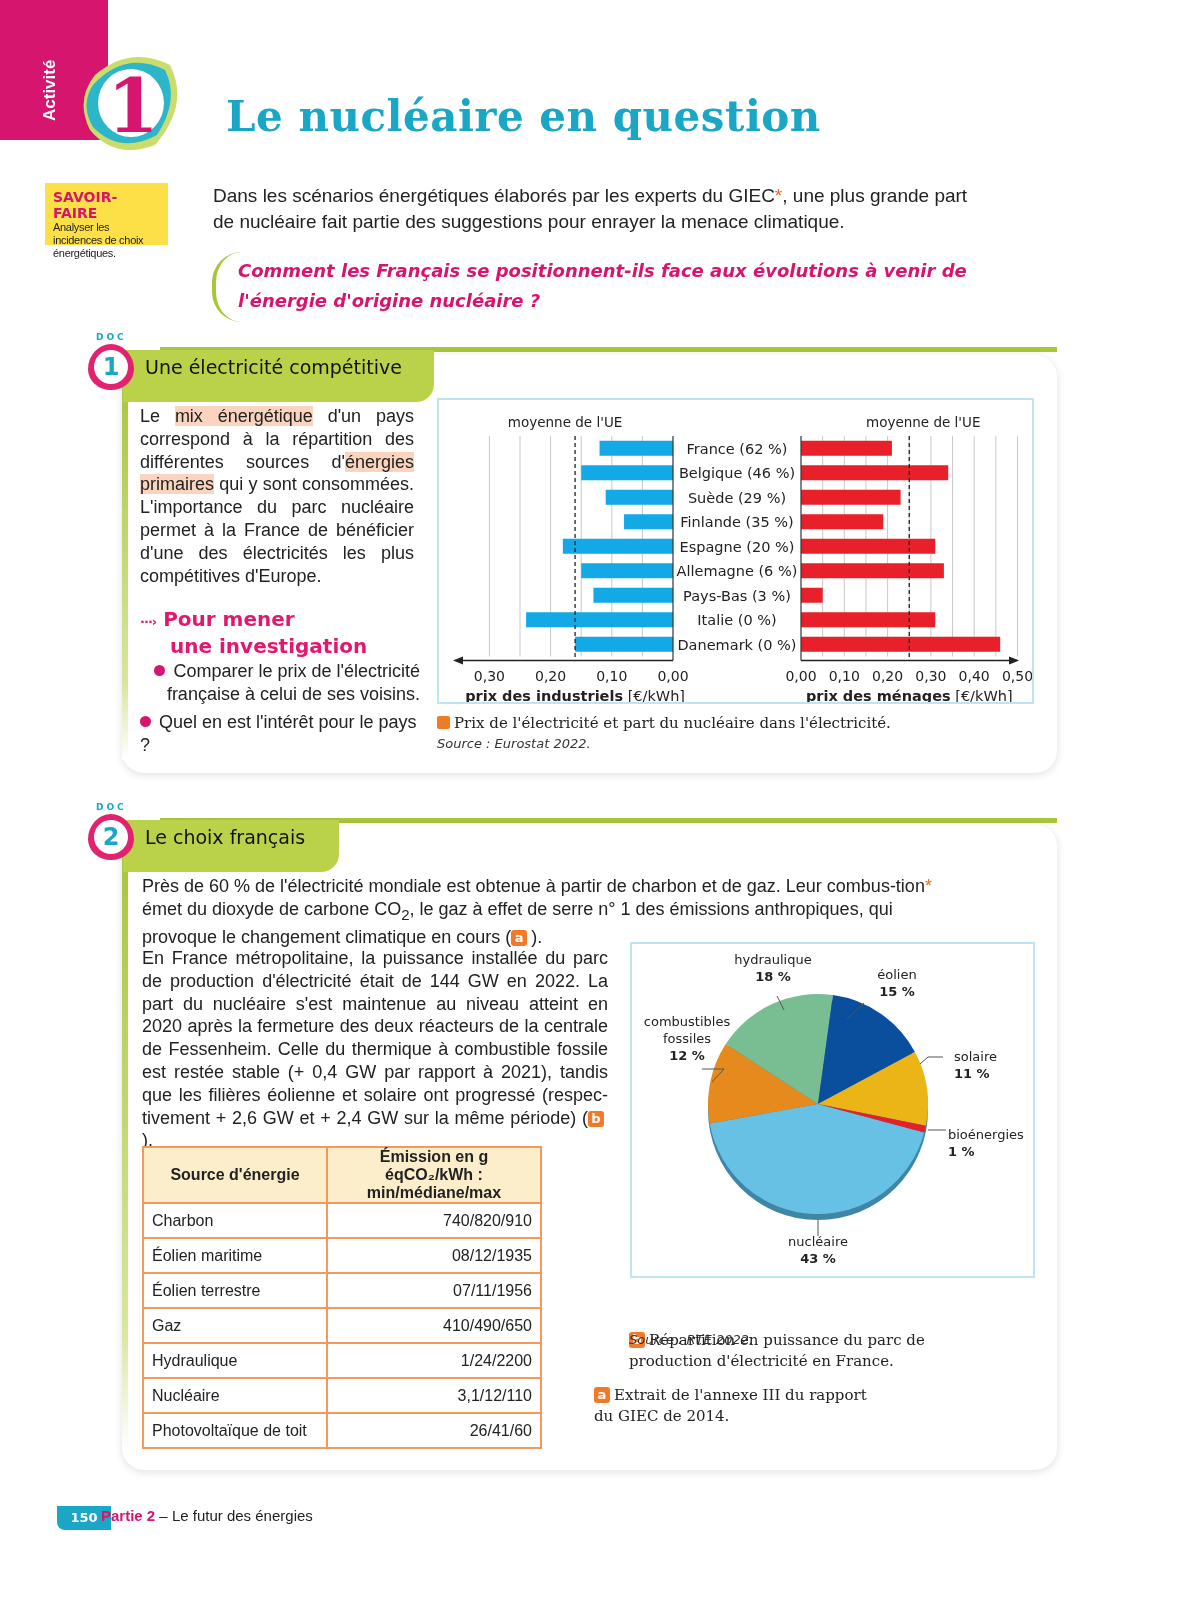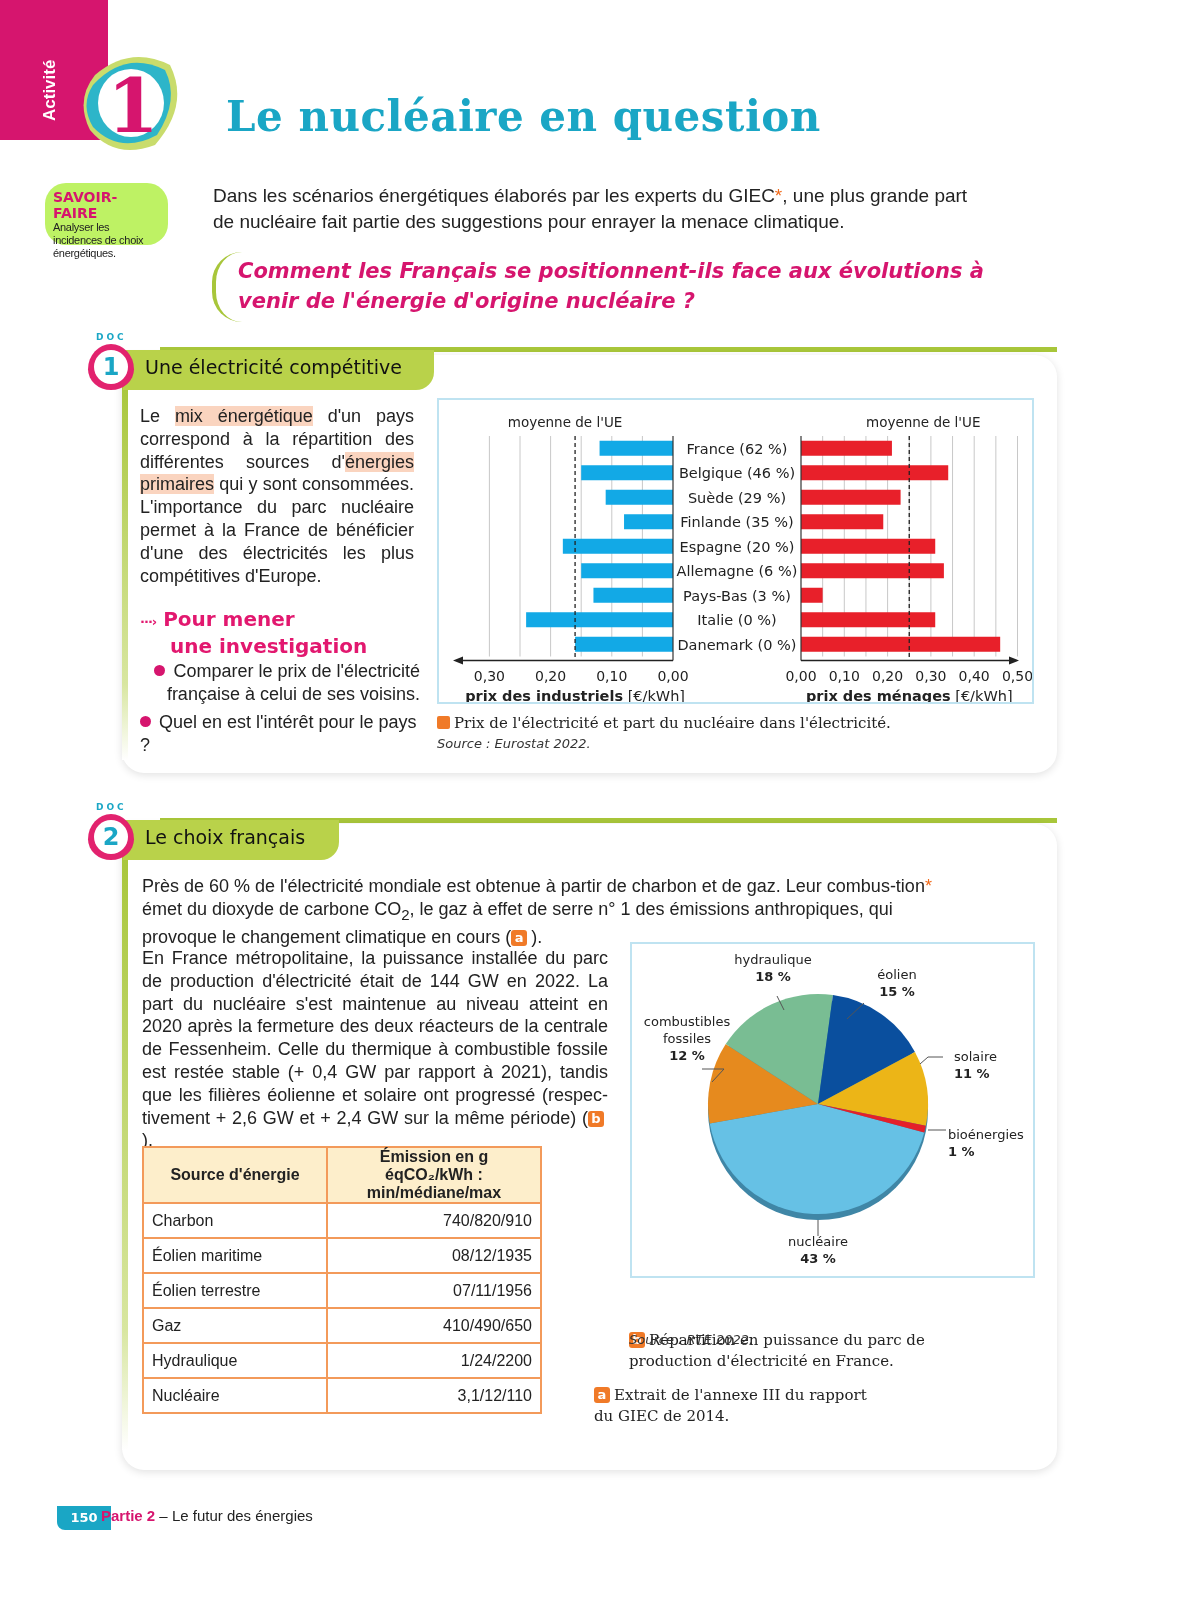--- a/index.html
+++ b/index.html
@@ -4,35 +4,35 @@
 <style>
   html,body{margin:0;padding:0;}
   body{width:1200px;height:1600px;position:relative;background:#fff;font-family:"DejaVu Sans",sans-serif;color:#222;overflow:hidden;}
   .abs{position:absolute;}
   
   .act-tab{left:0;top:0;width:108px;height:140px;background:#d6156e;}
   .act-label{left:30px;top:40px;width:40px;height:100px;color:#fff;font-weight:bold;font-size:17px;writing-mode:vertical-rl;transform:rotate(180deg);display:flex;align-items:center;justify-content:center;font-family:"Liberation Sans",sans-serif;}
   .act-badge{left:75px;top:45px;width:110px;height:110px;}
   .act-num{left:98px;top:66px;width:70px;height:80px;color:#d6156e;font-size:74px;font-weight:bold;text-align:center;line-height:80px;font-family:"DejaVu Serif",serif;}
   .page-title{left:226px;top:92px;font-size:42px;font-weight:bold;color:#1aa6c5;font-family:"DejaVu Serif",serif;letter-spacing:0.5px;}
-  .sf-box{left:45px;top:183px;width:123px;height:62px;background:#bef264;padding:6px 8px;box-sizing:border-box;border-radius:21px;}
+  .sf-box{left:45px;top:183px;width:123px;height:62px;background:#fde047;padding:6px 8px;box-sizing:border-box;}
   .sf-title{font-size:14px;font-weight:bold;color:#d6156e;font-family:"DejaVu Sans",sans-serif;}
   .sf-text{font-size:11px;line-height:13px;color:#222;font-family:"Liberation Sans",sans-serif;letter-spacing:-0.3px;}
   .intro{left:213px;top:183px;width:780px;font-size:19px;line-height:26px;font-family:"Liberation Sans",sans-serif;}
   .ast{color:#f06a1a;}
   .q-arc{left:212px;top:252px;width:30px;height:70px;border-left:4px solid #a8c63a;border-radius:30px 0 0 30px;}
-  .question{left:238px;top:256px;width:760px;font-size:21px;line-height:30px;color:#d6156e;font-weight:bold;font-style:italic;font-family:"DejaVu Sans",sans-serif;}
+  .question{left:238px;top:256px;width:760px;font-size:18px;line-height:30px;color:#d6156e;font-weight:bold;font-style:italic;font-family:"DejaVu Sans",sans-serif;}
   
   .card{background:#fff;border-radius:0 22px 22px 22px;box-shadow:0 2px 8px rgba(0,0,0,0.12);}
   .card1{left:122px;top:355px;width:935px;height:418px;}
   .card2{left:122px;top:824px;width:935px;height:646px;}
   .green-bar{background:#a8c63a;height:5px;}
   .gb1{left:160px;top:347px;width:897px;}
   .gb2{left:160px;top:818px;width:897px;}
-  .doc-tab{background:#b9d24a;border-radius:0 0 18px 0;color:#111;font-size:19px;line-height:34px;padding:0 14px 4px 22px;font-family:"DejaVu Sans",sans-serif;}
+  .doc-tab{background:#b9d24a;border-radius:0 0 18px 0;color:#111;font-size:19px;line-height:34px;padding:0 14px 16px 22px;font-family:"DejaVu Sans",sans-serif;}
   .dt1{left:127px;top:350px;width:275px;height:36px;}
   .dt2{left:127px;top:820px;width:180px;height:36px;}
   .side-line{width:6px;background:linear-gradient(#a8c63a,#d8e6a0 80%,#fff);}
   .sl1{left:122px;top:380px;height:380px;}
   .sl2{left:122px;top:850px;height:600px;}
   .doc-word{font-size:9px;font-weight:bold;color:#1aa6c5;letter-spacing:3px;}
   .doc-badge{width:46px;height:46px;border-radius:50% 50% 50% 50%/55% 55% 45% 45%;background:#e2226e;display:flex;align-items:center;justify-content:center;}
   .doc-badge span{display:block;width:34px;height:34px;border-radius:50%;background:#fff;color:#1aa6c5;font-weight:bold;font-size:24px;text-align:center;line-height:34px;}
   .body-text{font-size:18px;line-height:22.8px;text-align:justify;font-family:"Liberation Sans",sans-serif;color:#222;}
   .hl{background:#fad4bf;}
@@ -208,20 +208,24 @@
         <td class="v">410/490/650</td>
       </tr>
     <tr>
         <td>Hydraulique</td>
         <td class="v">1/24/2200</td>
       </tr>
     <tr>
         <td>Nucléaire</td>
         <td class="v">3,1/12/110</td>
       </tr>
+    <tr>
+        <td>Photovoltaïque de toit</td>
+        <td class="v">26/41/60</td>
+      </tr>
   </tbody>
 </table>
 
 <div class="abs pie-box">
   <svg id="piechart" width="401" height="332">
       <ellipse cx="186" cy="166" rx="110" ry="110" fill="#3f86a6"></ellipse>
       <path d="M186 160 L292.25184089179754 188.47009496127728 A110 110 0 0 1 77.73848312338339 179.4793214351542Z" fill="#66c1e5"></path>
       <text x="186" y="302" text-anchor="middle" font-size="13" fill="#222">nucléaire</text>
       <text x="186" y="319" text-anchor="middle" font-size="13" font-weight="bold" fill="#222">43 %</text>
       <path d="M186 160 L77.73848312338339 179.4793214351542 A110 110 0 0 1 93.74623752600336 100.08970614834702Z" fill="#e68a1e"></path>

